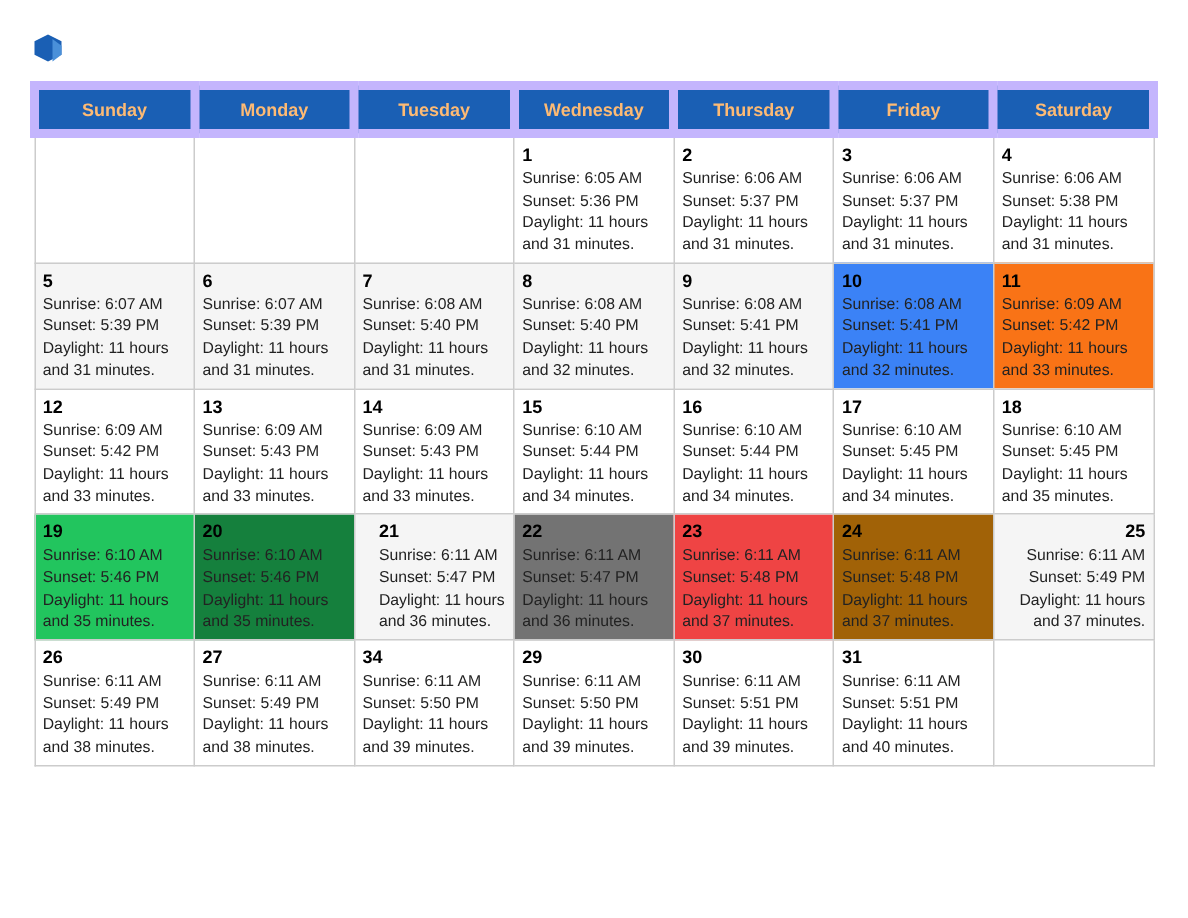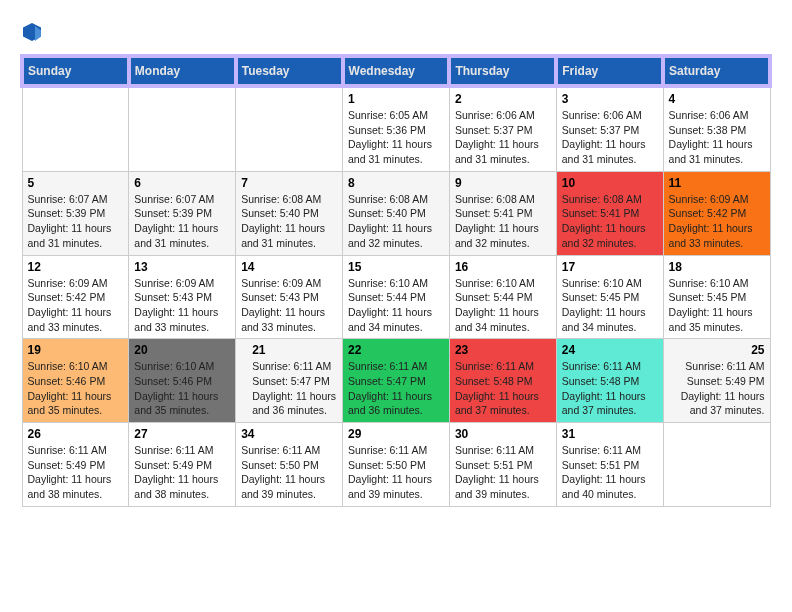--- a/index.html
+++ b/index.html
@@ -47,25 +47,25 @@
       font-weight: normal;
       color: #222;
     }
     .calendar {
       width: 100%;
       border-collapse: collapse;
       font-size: 11px;
     }
     .calendar th {
       background: #1a5fb4;
-      color: #e5e5e5;
+      color: #fdba74;
       padding: 6px 4px;
-      text-align: left;
+      text-align: center;
       font-size: 12px;
-      border: 4px solid #c4b5fd;
+      border: 6px solid #c4b5fd;
     }
     .calendar td {
       border: 1px solid #ccc;
       vertical-align: top;
       padding: 4px 5px;
       width: calc(100% / 7);
       min-height: 80px;
       background: #fff;
     }
     .calendar tr:nth-child(even) td {
@@ -153,21 +153,21 @@
           <div class="day-info">Sunrise: 6:08 AM<br>Sunset: 5:40 PM<br>Daylight: 11 hours and 31 minutes.</div>
         </td>
         <td style="background: rgb(245, 245, 245);">
           <div class="day-number">8</div>
           <div class="day-info">Sunrise: 6:08 AM<br>Sunset: 5:40 PM<br>Daylight: 11 hours and 32 minutes.</div>
         </td>
         <td style="background: rgb(245, 245, 245);">
           <div class="day-number">9</div>
           <div class="day-info">Sunrise: 6:08 AM<br>Sunset: 5:41 PM<br>Daylight: 11 hours and 32 minutes.</div>
         </td>
-        <td style="background: #ef4444;">
+        <td style="background: #3b82f6;">
           <div class="day-number">10</div>
           <div class="day-info">Sunrise: 6:08 AM<br>Sunset: 5:41 PM<br>Daylight: 11 hours and 32 minutes.</div>
         </td>
         <td style="background: #f97316;">
           <div class="day-number">11</div>
           <div class="day-info">Sunrise: 6:09 AM<br>Sunset: 5:42 PM<br>Daylight: 11 hours and 33 minutes.</div>
         </td>
       </tr>
       <tr>
         <td>
@@ -193,41 +193,41 @@
         <td>
           <div class="day-number">17</div>
           <div class="day-info">Sunrise: 6:10 AM<br>Sunset: 5:45 PM<br>Daylight: 11 hours and 34 minutes.</div>
         </td>
         <td>
           <div class="day-number">18</div>
           <div class="day-info">Sunrise: 6:10 AM<br>Sunset: 5:45 PM<br>Daylight: 11 hours and 35 minutes.</div>
         </td>
       </tr>
       <tr>
-        <td style="background: #fdba74;">
+        <td style="background: #22c55e;">
           <div class="day-number">19</div>
           <div class="day-info">Sunrise: 6:10 AM<br>Sunset: 5:46 PM<br>Daylight: 11 hours and 35 minutes.</div>
         </td>
-        <td style="background: #737373;">
+        <td style="background: #15803d;">
           <div class="day-number">20</div>
           <div class="day-info">Sunrise: 6:10 AM<br>Sunset: 5:46 PM<br>Daylight: 11 hours and 35 minutes.</div>
         </td>
         <td style="background: rgb(245, 245, 245); padding-left: 16px;">
           <div class="day-number">21</div>
           <div class="day-info">Sunrise: 6:11 AM<br>Sunset: 5:47 PM<br>Daylight: 11 hours and 36 minutes.</div>
         </td>
-        <td style="background: #22c55e;">
+        <td style="background: #737373;">
           <div class="day-number">22</div>
           <div class="day-info">Sunrise: 6:11 AM<br>Sunset: 5:47 PM<br>Daylight: 11 hours and 36 minutes.</div>
         </td>
         <td style="background: #ef4444;">
           <div class="day-number">23</div>
           <div class="day-info">Sunrise: 6:11 AM<br>Sunset: 5:48 PM<br>Daylight: 11 hours and 37 minutes.</div>
         </td>
-        <td style="background: #5eead4;">
+        <td style="background: #a16207;">
           <div class="day-number">24</div>
           <div class="day-info">Sunrise: 6:11 AM<br>Sunset: 5:48 PM<br>Daylight: 11 hours and 37 minutes.</div>
         </td>
         <td style="background: rgb(245, 245, 245); text-align: right;">
           <div class="day-number">25</div>
           <div class="day-info">Sunrise: 6:11 AM<br>Sunset: 5:49 PM<br>Daylight: 11 hours and 37 minutes.</div>
         </td>
       </tr>
       <tr>
         <td>

